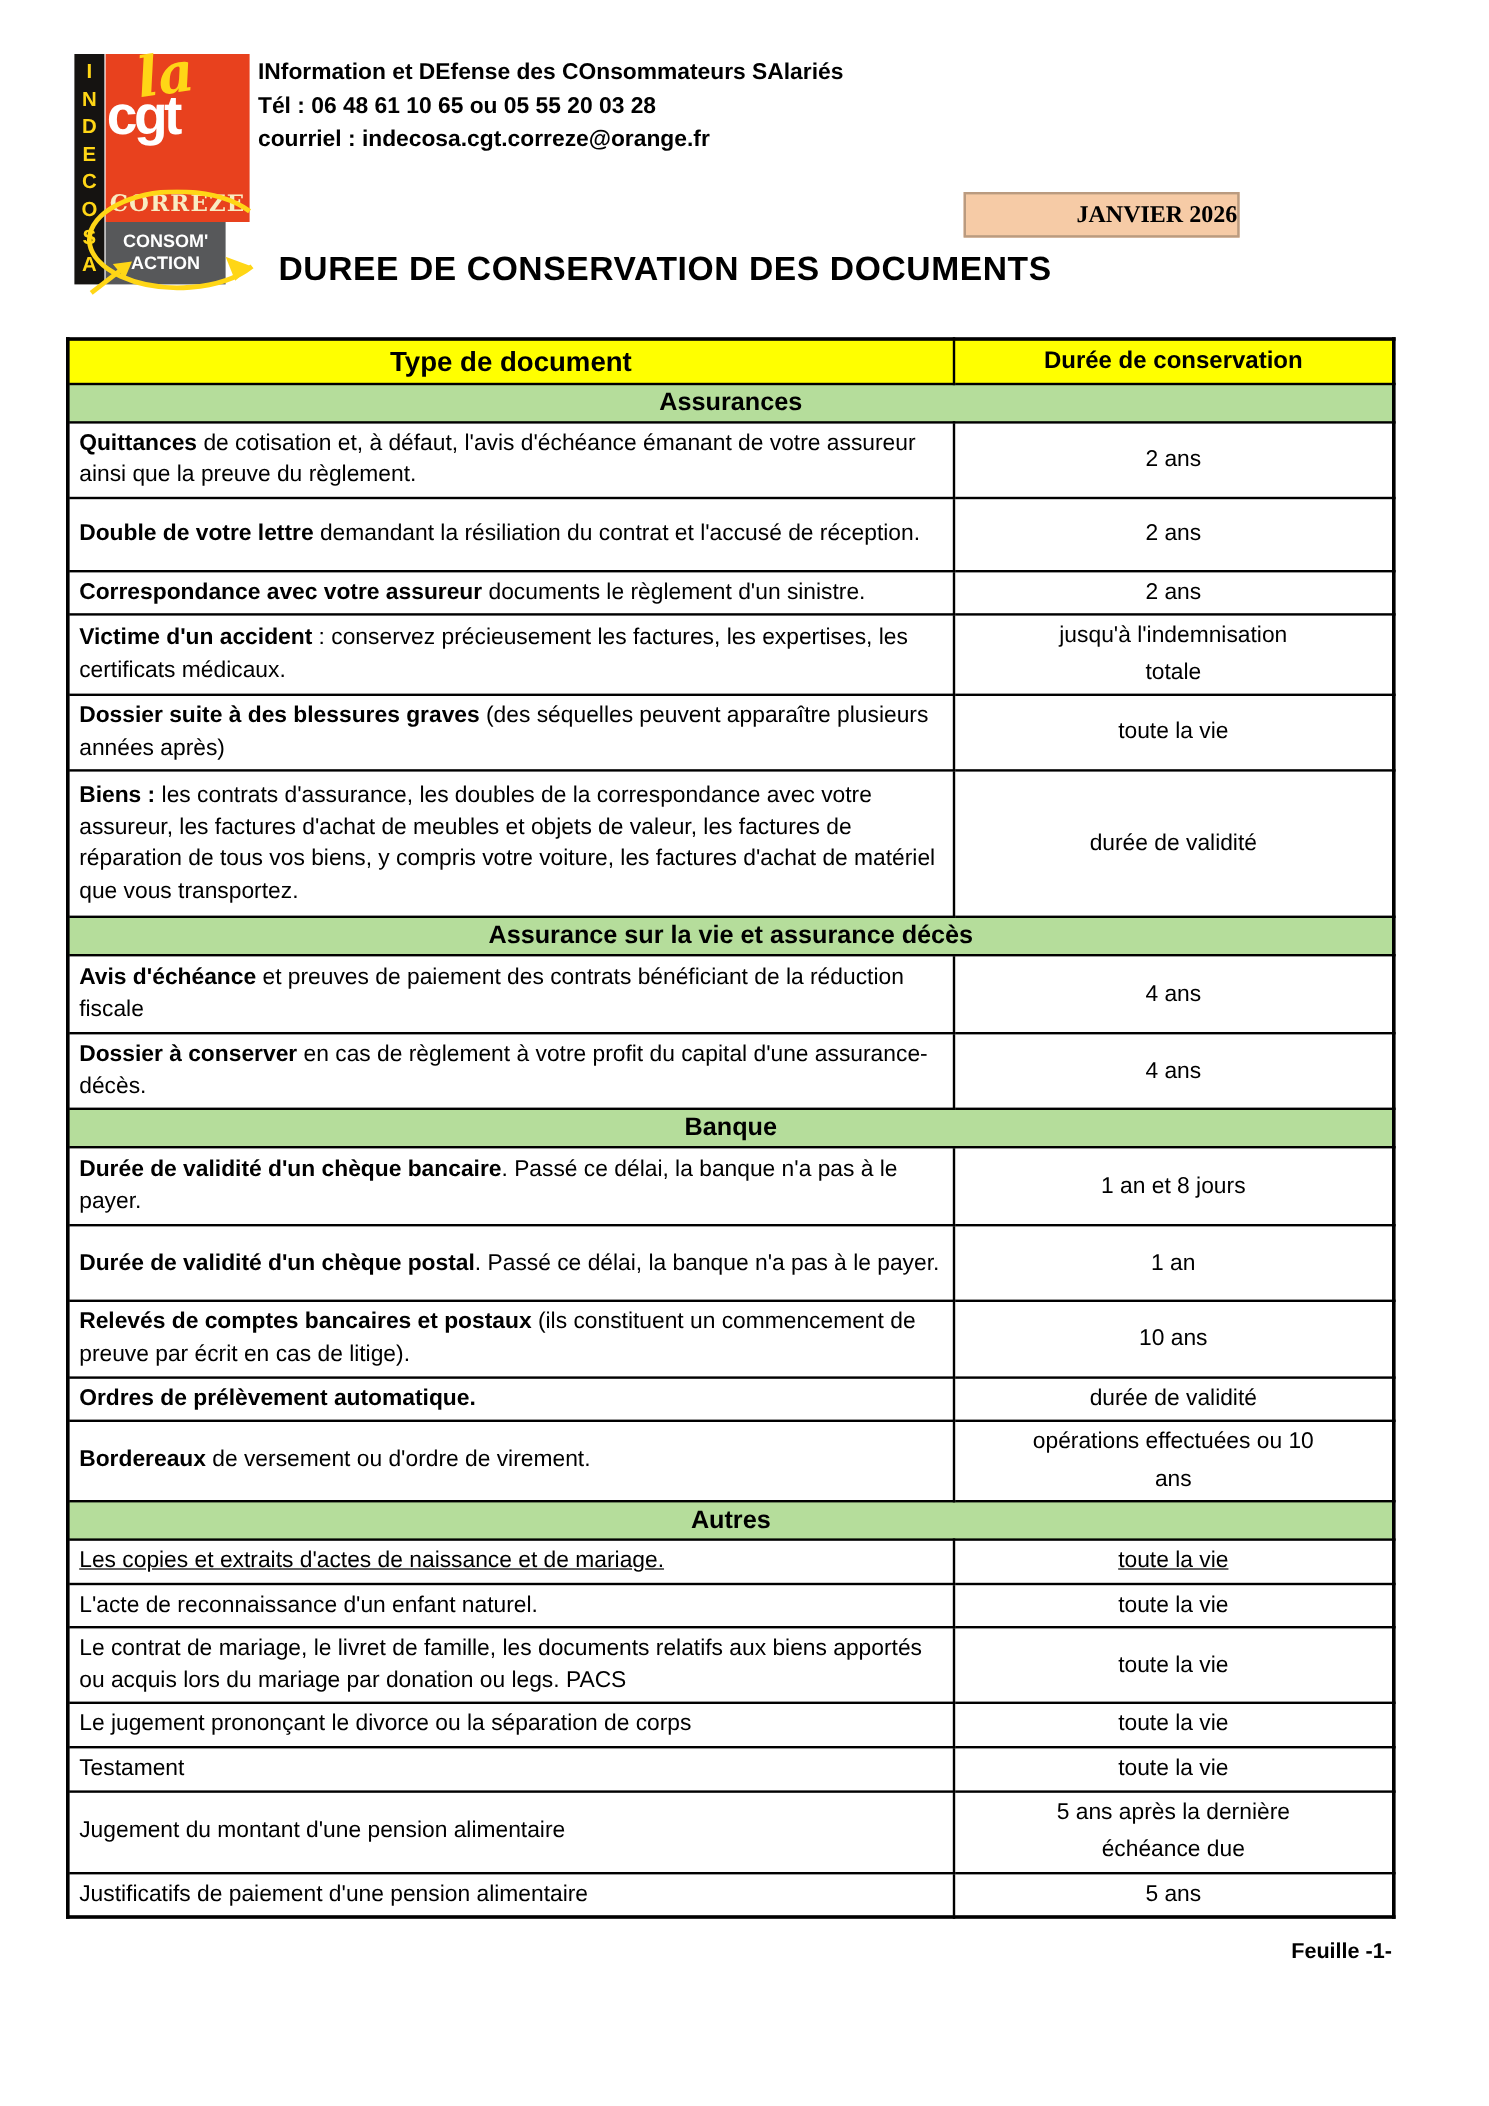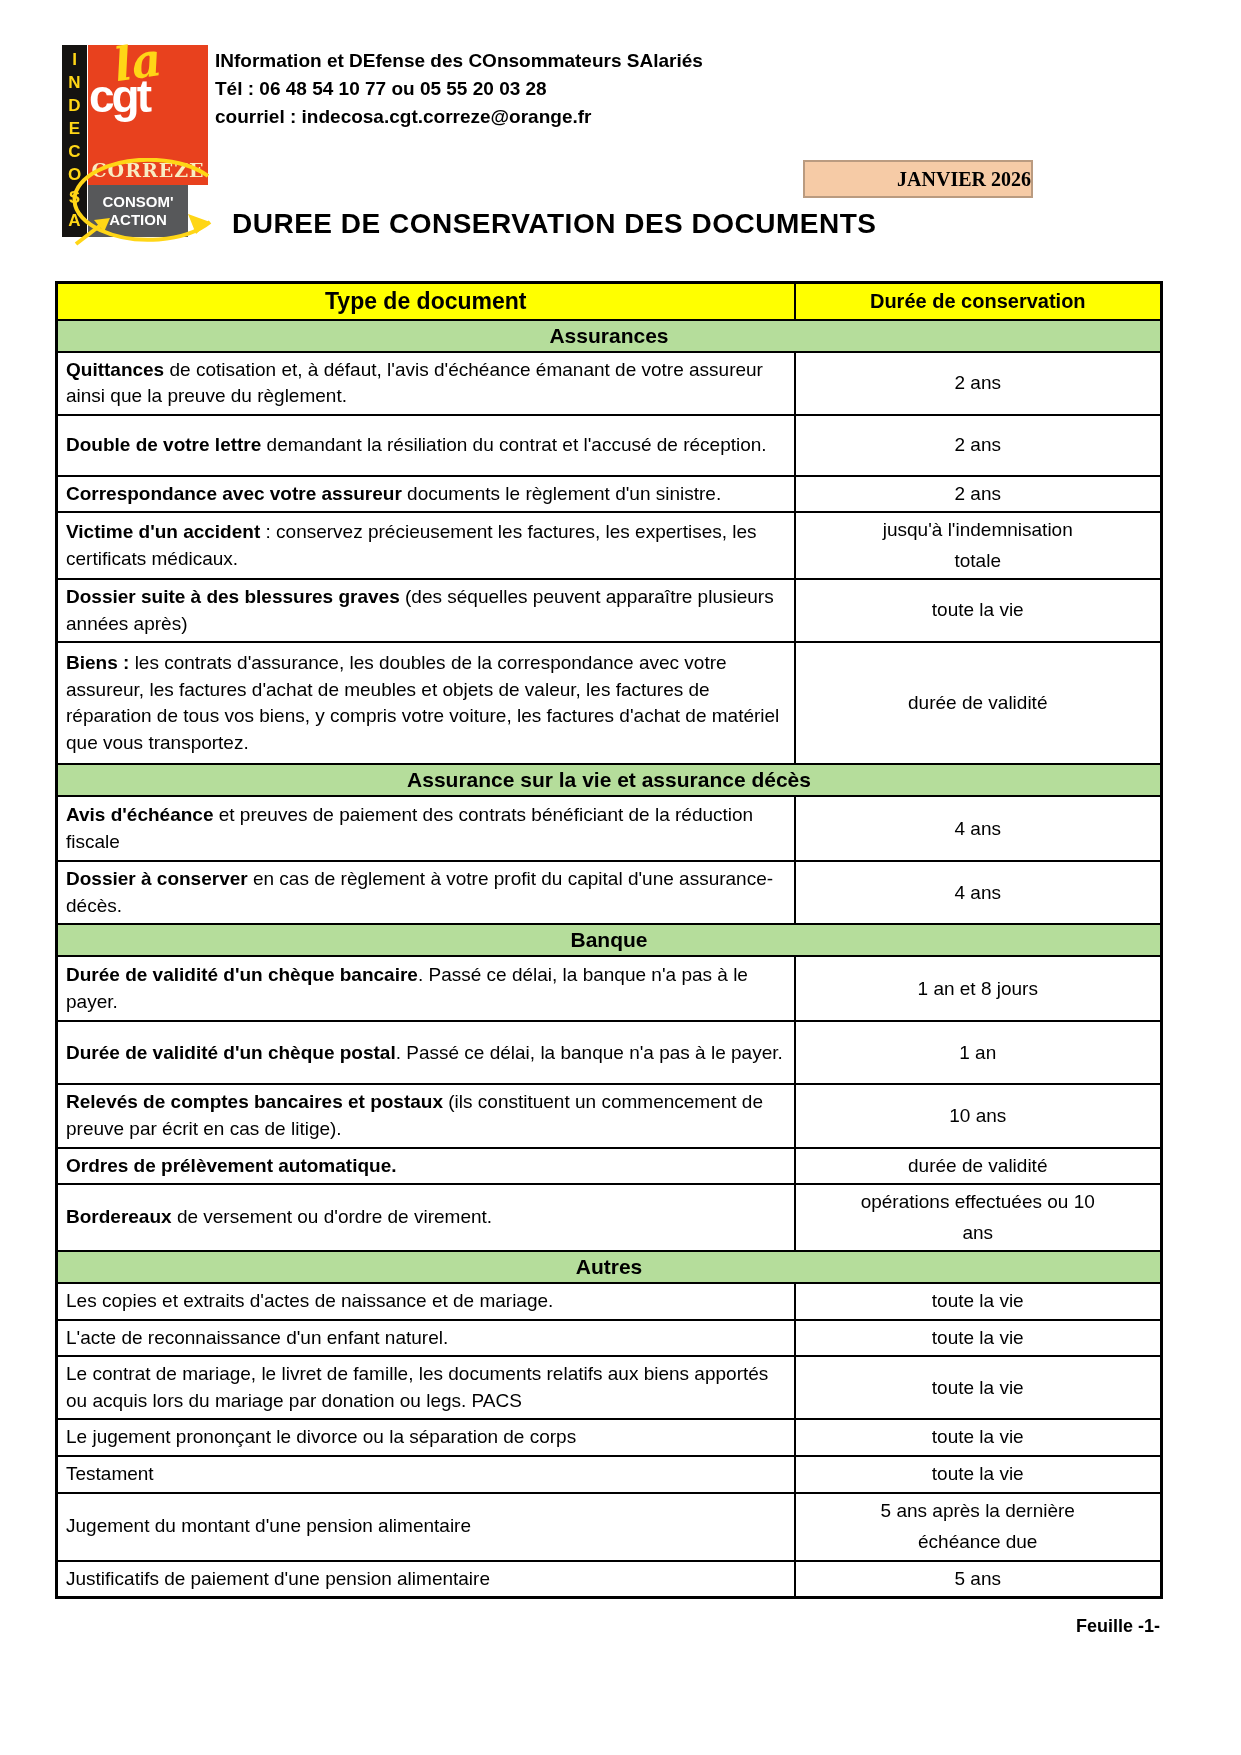--- a/index.html
+++ b/index.html
@@ -110,21 +110,21 @@
   </div>
   <svg class="logo-arrows" viewBox="0 0 190 100" aria-hidden="true">
     <path d="M168,18 A74,40 0 1 0 170,64" fill="none" stroke="#FFD616" stroke-width="4"></path>
     <polygon points="170,64 148,56 156,76" fill="#FFD616"></polygon>
     <path d="M36,86 L66,63" fill="none" stroke="#FFD616" stroke-width="4"></path>
     <polygon points="70,60 54,62 64,74" fill="#FFD616"></polygon>
   </svg>
 
   <div class="org-info">
     <div class="org-line">INformation et DEfense des COnsommateurs SAlariés</div>
-    <div class="org-line">Tél :  06 48 54 10 77 ou 05 55 20 03 28</div>
+    <div class="org-line">Tél :  06 48 61 10 65 ou 05 55 20 03 28</div>
     <div class="org-line">courriel : indecosa.cgt.correze@orange.fr</div>
   </div>
 
   <div class="date-badge">JANVIER 2026</div>
 
   <h1 class="doc-title">DUREE DE CONSERVATION DES DOCUMENTS</h1>
 
   <table class="doc-table">
     <colgroup>
         <col class="c1">
@@ -194,21 +194,21 @@
           <td class="dur-cell">durée de validité</td>
         </tr>
         <tr style="height: 63px;">
           <td class="doc-cell"><b>Bordereaux</b><span> de versement ou d'ordre de virement.</span></td>
           <td class="dur-cell">opérations effectuées ou 10
 ans</td>
         </tr>
         <tr class="section-row">
           <td colspan="2">Autres</td>
         </tr>
-        <tr style="height: 34px;">
+        <tr style="height: 34px; text-decoration: underline;">
           <td class="doc-cell"><span>Les copies et extraits d'actes de naissance et de mariage.</span></td>
           <td class="dur-cell">toute la vie</td>
         </tr>
         <tr style="height: 32px;">
           <td class="doc-cell"><span>L'acte de reconnaissance d'un enfant naturel.</span></td>
           <td class="dur-cell">toute la vie</td>
         </tr>
         <tr style="height: 53px;">
           <td class="doc-cell"><span>Le contrat de mariage, le livret de famille, les documents relatifs aux biens apportés ou acquis lors du mariage par donation ou legs. PACS</span></td>
           <td class="dur-cell">toute la vie</td>

